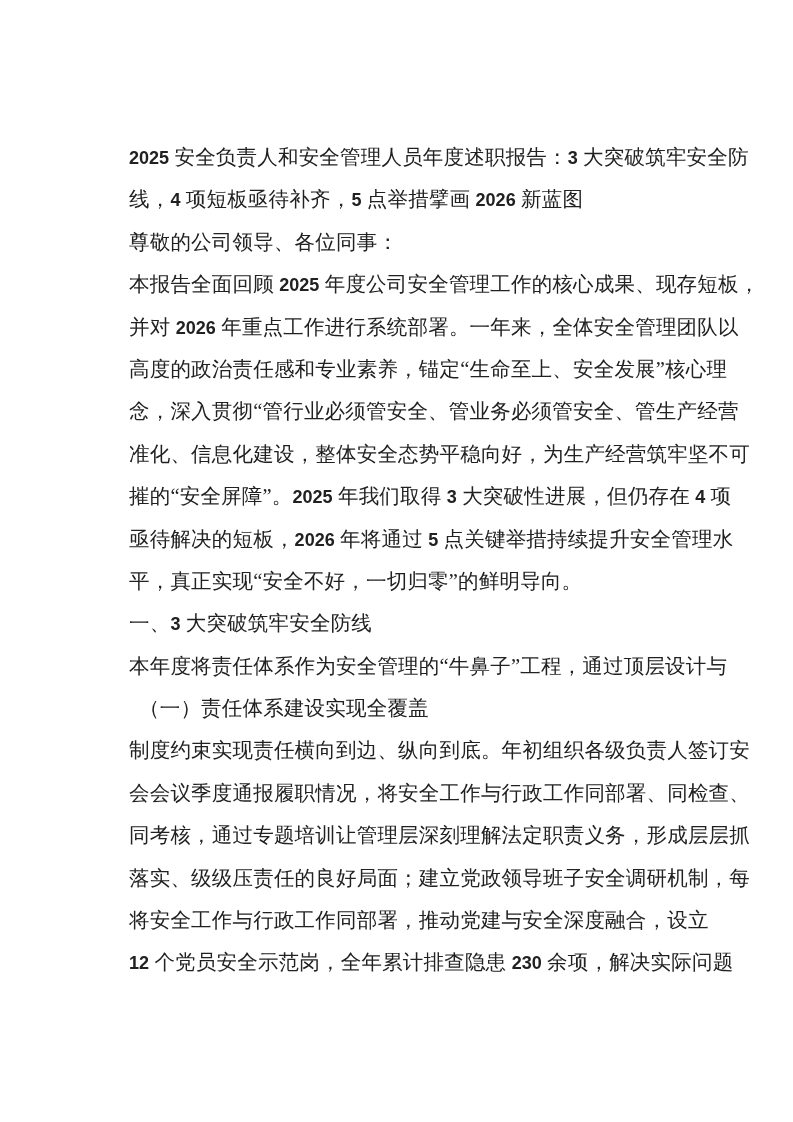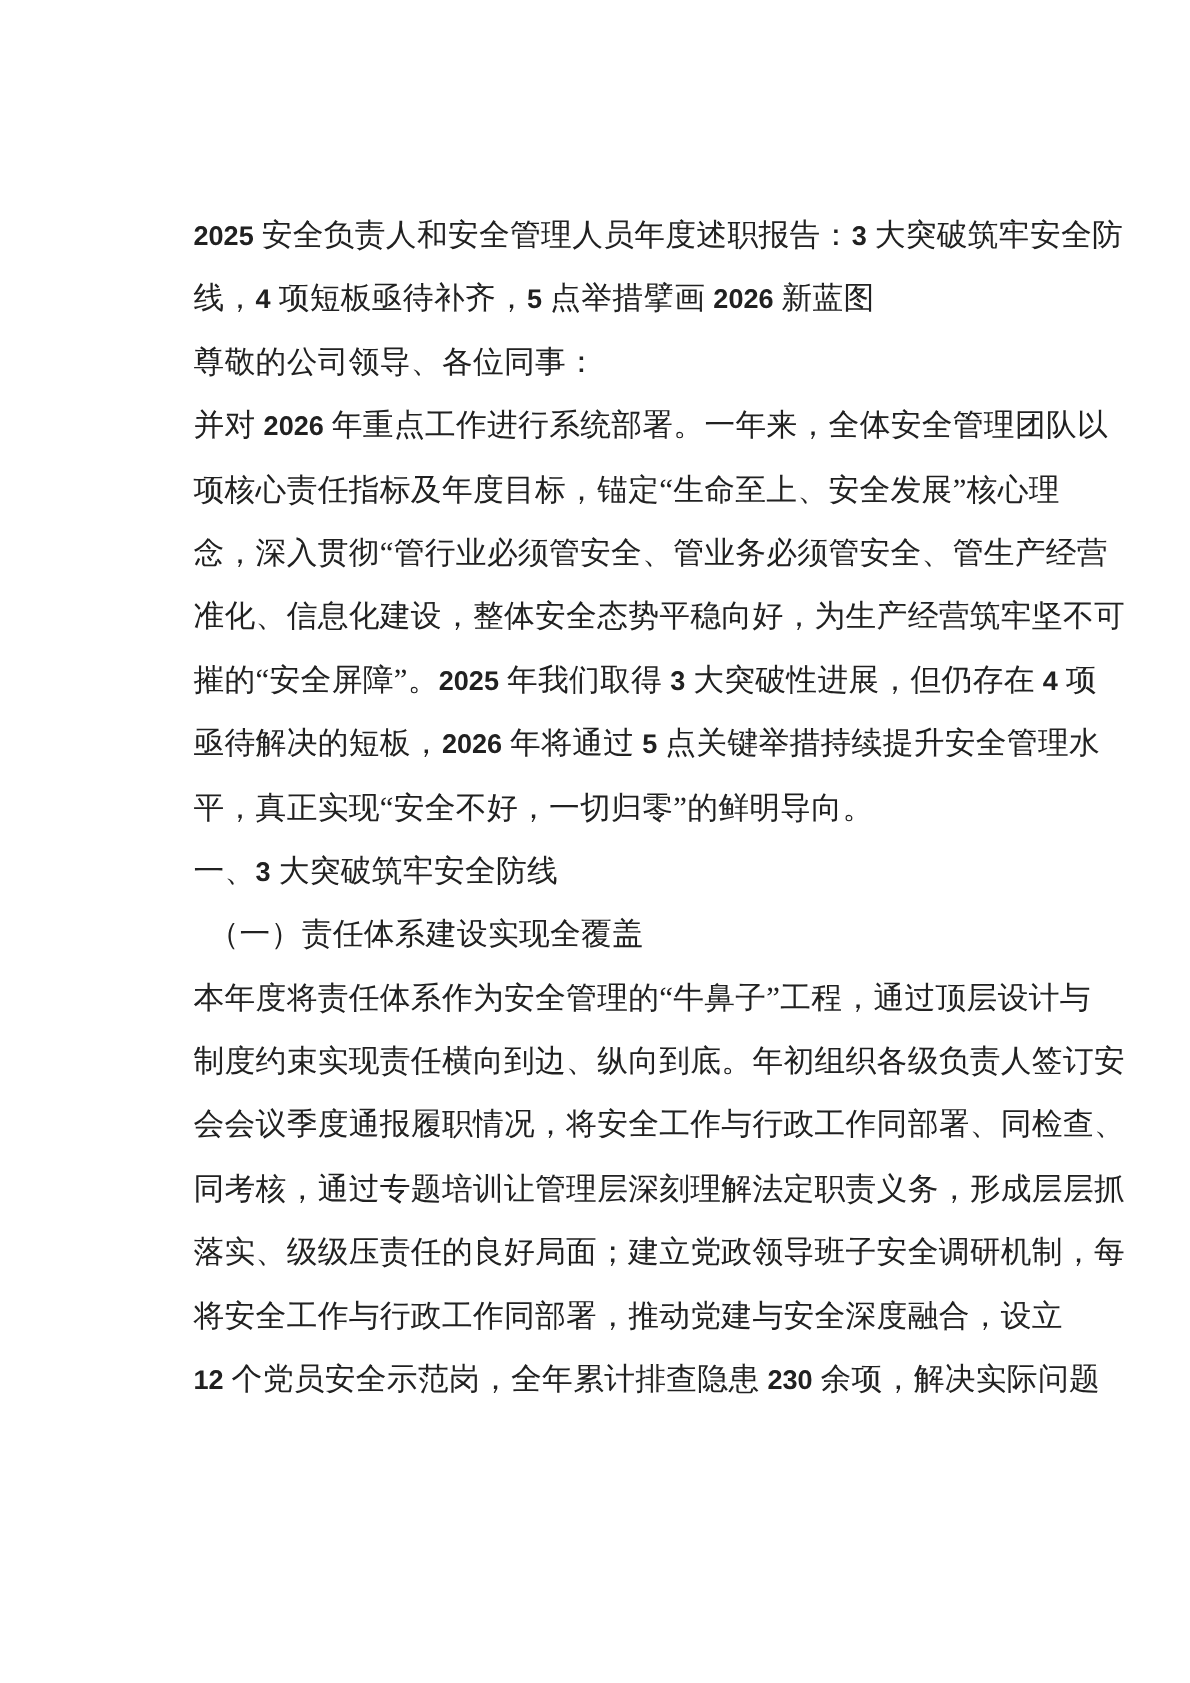--- a/index.html
+++ b/index.html
@@ -47,32 +47,33 @@
 <body>
 
 <div class="page">
   <div class="doc">
 
     <div class="doc-line"><span class="num">2025</span> 安全负责人和安全管理人员年度述职报告：<span class="num">3</span> 大突破筑牢安全防</div>
     <div class="doc-line">线，<span class="num">4</span> 项短板亟待补齐，<span class="num">5</span> 点举措擘画 <span class="num">2026</span> 新蓝图</div>
 
     <div class="doc-line">尊敬的公司领导、各位同事：</div>
 
+    <div class="doc-line">本报告全面回顾 <span class="num">2025</span> 年度公司安全管理工作的核心成果、现存短板，</div>
     <div class="doc-line">并对 <span class="num">2026</span> 年重点工作进行系统部署。一年来，全体安全管理团队以</div>
-    <div class="doc-line">项核心责任指标及年度目标，锚定“生命至上、安全发展”核心理</div>
+    <div class="doc-line">高度的政治责任感和专业素养，锚定“生命至上、安全发展”核心理</div>
     <div class="doc-line">念，深入贯彻“管行业必须管安全、管业务必须管安全、管生产经营</div>
     <div class="doc-line">准化、信息化建设，整体安全态势平稳向好，为生产经营筑牢坚不可</div>
     <div class="doc-line">摧的“安全屏障”。<span class="num">2025</span> 年我们取得 <span class="num">3</span> 大突破性进展，但仍存在 <span class="num">4</span> 项</div>
     <div class="doc-line">亟待解决的短板，<span class="num">2026</span> 年将通过 <span class="num">5</span> 点关键举措持续提升安全管理水</div>
     <div class="doc-line">平，真正实现“安全不好，一切归零”的鲜明导向。</div>
 
     <div class="doc-line">一、<span class="num">3</span> 大突破筑牢安全防线</div>
+    <div class="doc-line">本年度将责任体系作为安全管理的“牛鼻子”工程，通过顶层设计与</div>
+
     <div class="doc-line indent-sub">（一）责任体系建设实现全覆盖</div>
-
-    <div class="doc-line">本年度将责任体系作为安全管理的“牛鼻子”工程，通过顶层设计与</div>
     <div class="doc-line">制度约束实现责任横向到边、纵向到底。年初组织各级负责人签订安</div>
     <div class="doc-line">会会议季度通报履职情况，将安全工作与行政工作同部署、同检查、</div>
     <div class="doc-line">同考核，通过专题培训让管理层深刻理解法定职责义务，形成层层抓</div>
     <div class="doc-line">落实、级级压责任的良好局面；建立党政领导班子安全调研机制，每</div>
     <div class="doc-line">将安全工作与行政工作同部署，推动党建与安全深度融合，设立</div>
     <div class="doc-line"><span class="num">12</span> 个党员安全示范岗，全年累计排查隐患 <span class="num">230</span> 余项，解决实际问题</div>
 
   </div>
 </div>
 

